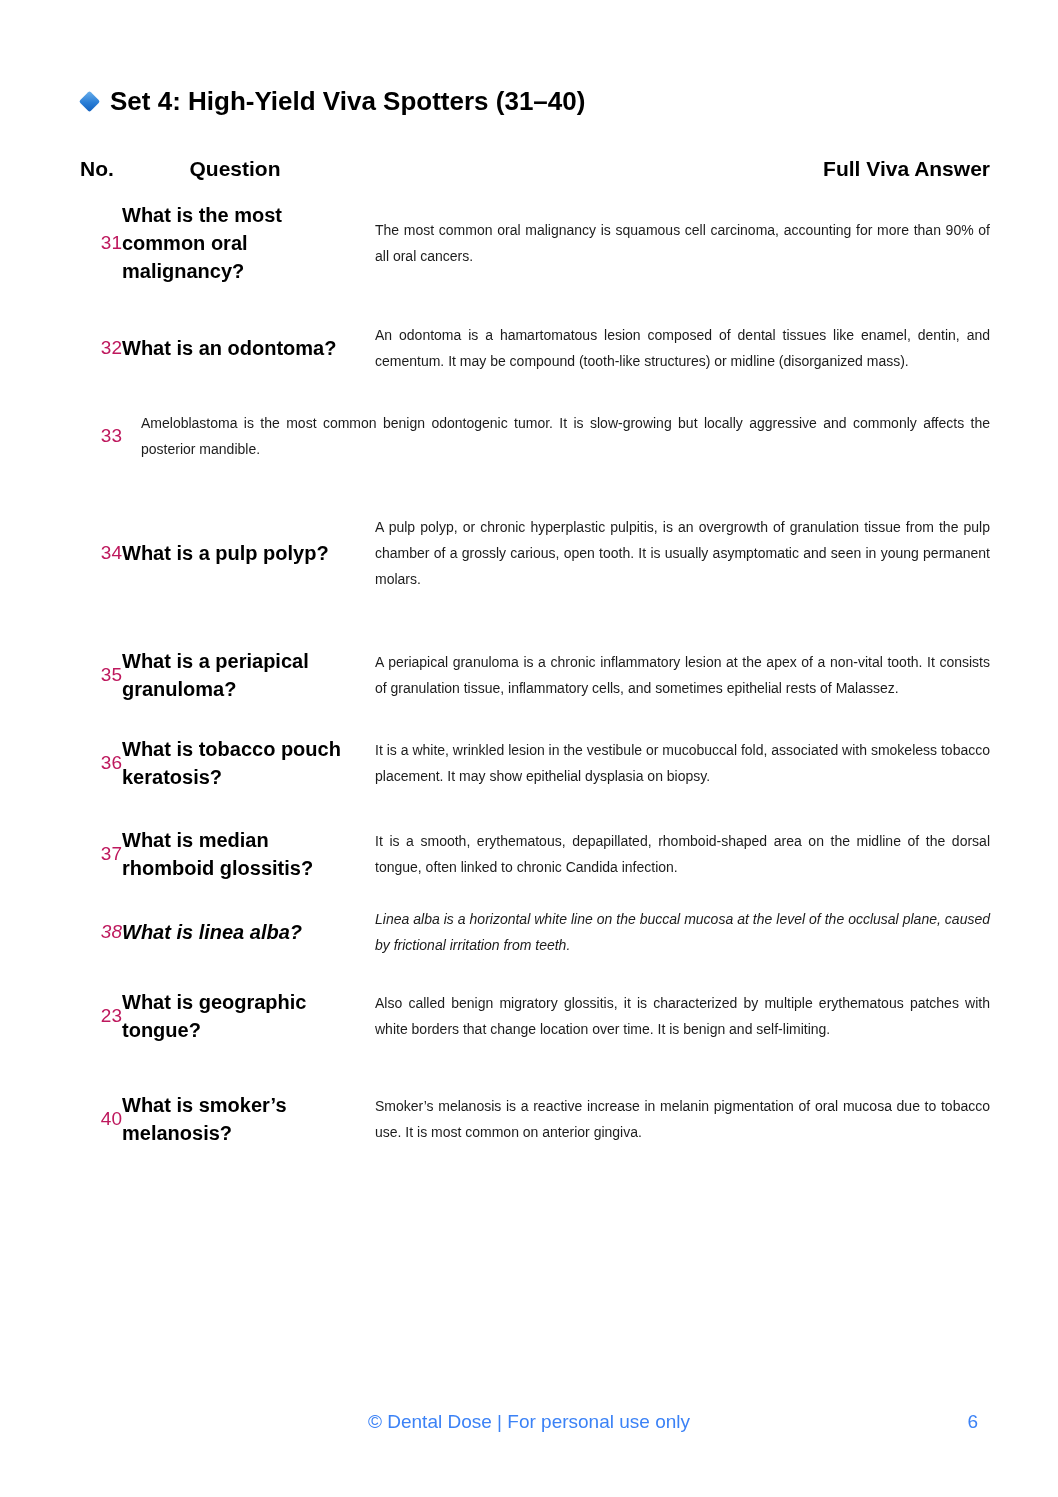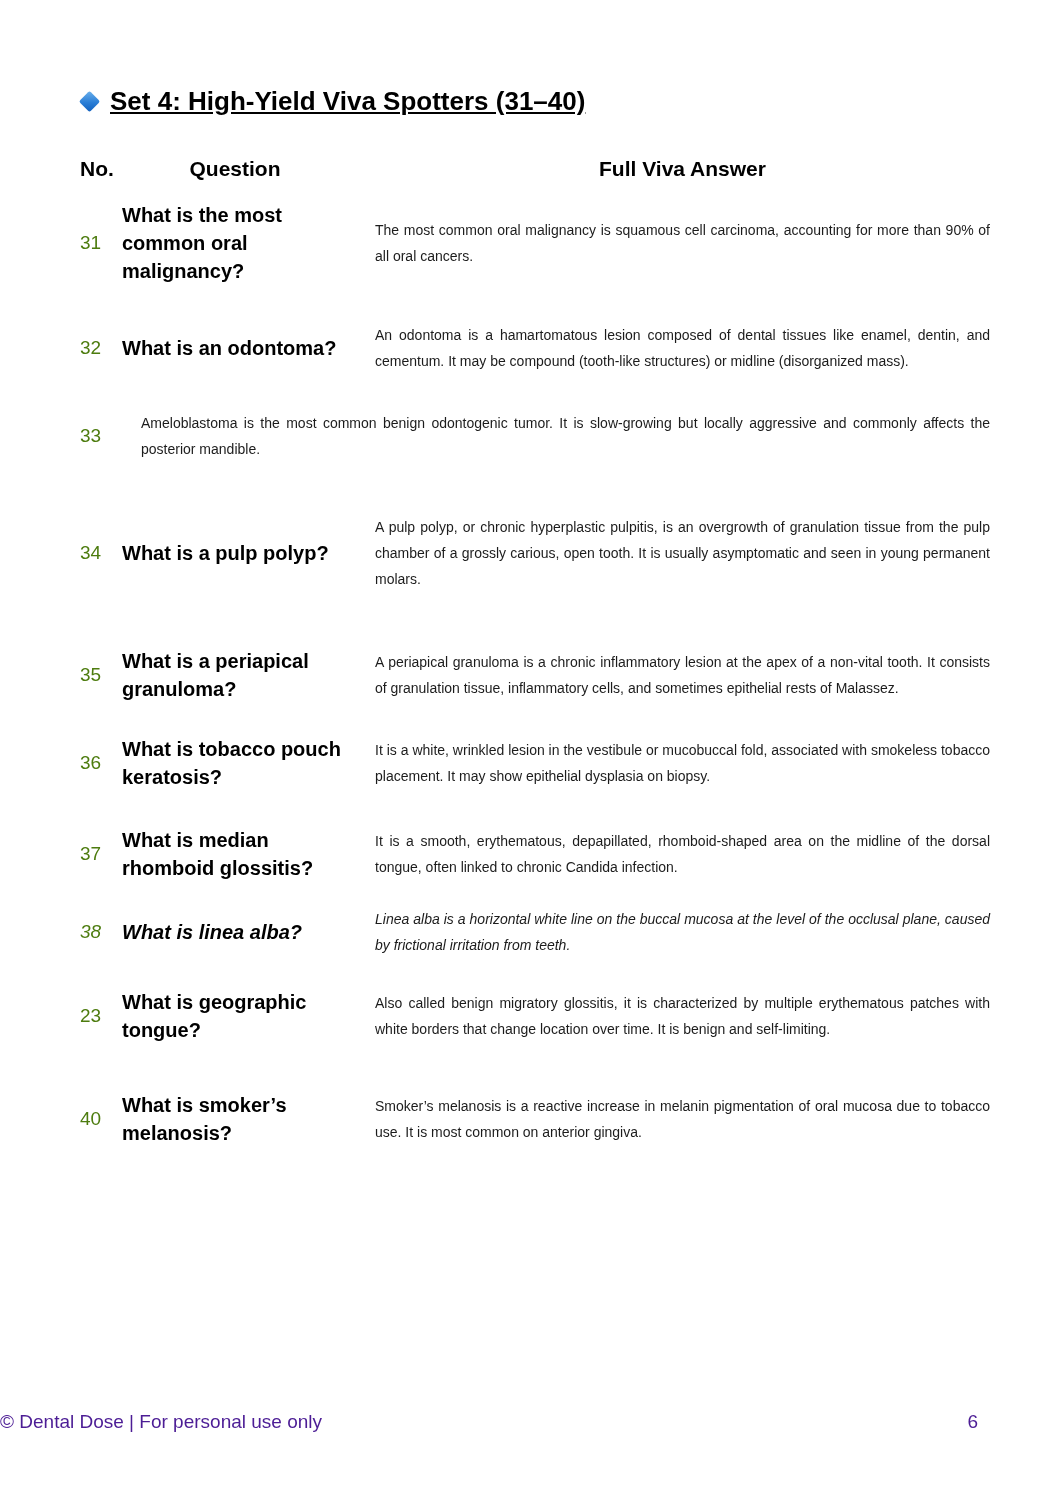--- a/index.html
+++ b/index.html
@@ -18,52 +18,51 @@
   .diamond {
     width: 15px; height: 15px; flex: none;
     transform: rotate(45deg);
     background: linear-gradient(135deg, #6ab0ec 0%, #2a7ed6 55%, #1160bd 100%);
     border-radius: 2px;
     margin-left: 2px;
   }
   h1.doc-title {
     margin: 0; font-size: 26px; font-weight: 700; color: #000000;
     letter-spacing: 0;
-    text-decoration: underline;
   }
 
   
   .thead { display: flex; font-weight: 700; font-size: 21px; color: #000; margin-bottom: 20px; }
   .col-no { width: 42px; flex: none; }
   .col-q  { width: 234px; flex: none; padding-right: 8px; box-sizing: border-box; }
   .col-a  { flex: 1; margin-left: 19px; }
   .thead .col-q { text-align: center; }
-  .thead .col-a { text-align: center; }
+  .thead .col-a { text-align: right; }
 
   .trow { display: flex; align-items: center; }
-  .cell-no { font-size: 19px; color: #4d7c0f; }
+  .cell-no { font-size: 19px; color: #be185d; text-align: right; }
   .cell-q  { font-weight: 700; font-size: 20px; line-height: 28px; color: #000000; }
   .cell-a  { font-size: 14px; line-height: 26px; color: #1c1c1c; text-align: justify; }
 
   
   .tbody .trow:nth-child(1) { margin-bottom: 37px; }
   .tbody .trow:nth-child(2) { margin-bottom: 36px; }
   .tbody .trow:nth-child(3) { margin-bottom: 52px; }
   .tbody .trow:nth-child(4) { margin-bottom: 55px; }
   .tbody .trow:nth-child(5) { margin-bottom: 32px; }
   .tbody .trow:nth-child(6) { margin-bottom: 35px; }
   .tbody .trow:nth-child(7) { margin-bottom: 24px; }
   .tbody .trow:nth-child(8) { margin-bottom: 30px; font-style: italic; }
   .tbody .trow:nth-child(9) { margin-bottom: 47px; }
   .tbody .trow:nth-child(10){ margin-bottom: 0; }
 
   
   .doc-footer {
     position: absolute; left: 0; right: 0; bottom: 64px;
-    font-size: 19px; color: #4c1d95;
+    text-align: center; font-size: 19px; color: #3b82f6;
   }
   .page-number { position: absolute; right: 80px; top: 0; }
 </style>
 </head>
 <body>
 
 <div class="page">
 
   <div class="doc-header">
     <span class="diamond"></span>

